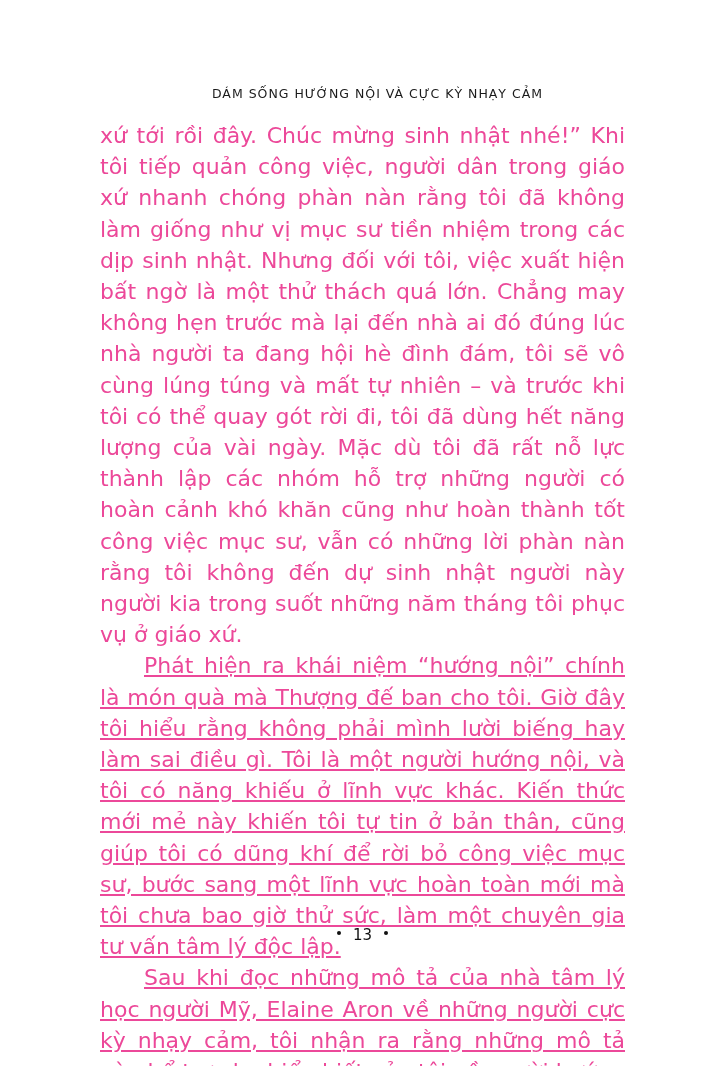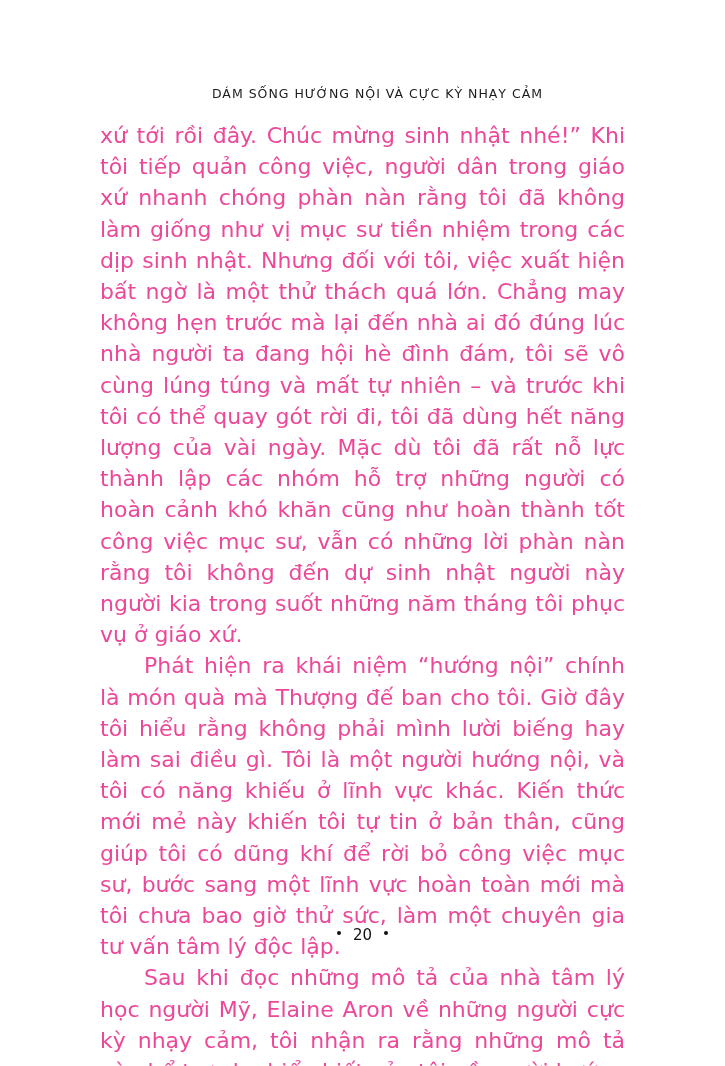--- a/index.html
+++ b/index.html
@@ -43,20 +43,21 @@
     text-justify: inter-word;
     color: #ec4899;
     font-family: "DejaVu Sans", sans-serif;
   }
   .body-text p {
     margin: 0;
     padding: 0;
   }
   .body-text p.indent {
     text-indent: 44px;
+    text-decoration: underline;
   }
   .folio {
     position: absolute;
     top: 925px;
     left: 0;
     width: 725px;
     text-align: center;
     font-size: 15px;
     color: #111111;
     font-family: "DejaVu Sans", sans-serif;
@@ -82,16 +83,16 @@
 
   <div class="running-head">DÁM SỐNG HƯỚNG NỘI VÀ CỰC KỲ NHẠY CẢM</div>
 
   <div class="body-text">
     <p>xứ tới rồi đây. Chúc mừng sinh nhật nhé!” Khi tôi tiếp quản công việc, người dân trong giáo xứ nhanh chóng phàn nàn rằng tôi đã không làm giống như vị mục sư tiền nhiệm trong các dịp sinh nhật. Nhưng đối với tôi, việc xuất hiện bất ngờ là một thử thách quá lớn. Chẳng may không hẹn trước mà lại đến nhà ai đó đúng lúc nhà người ta đang hội hè đình đám, tôi sẽ vô cùng lúng túng và mất tự nhiên – và trước khi tôi có thể quay gót rời đi, tôi đã dùng hết năng lượng của vài ngày. Mặc dù tôi đã rất nỗ lực thành lập các nhóm hỗ trợ những người có hoàn cảnh khó khăn cũng như hoàn thành tốt công việc mục sư, vẫn có những lời phàn nàn rằng tôi không đến dự sinh nhật người này người kia trong suốt những năm tháng tôi phục vụ ở giáo xứ.</p>
     <p class="indent">Phát hiện ra khái niệm “hướng nội” chính là món quà mà Thượng đế ban cho tôi. Giờ đây tôi hiểu rằng không phải mình lười biếng hay làm sai điều gì. Tôi là một người hướng nội, và tôi có năng khiếu ở lĩnh vực khác. Kiến thức mới mẻ này khiến tôi tự tin ở bản thân, cũng giúp tôi có dũng khí để rời bỏ công việc mục sư, bước sang một lĩnh vực hoàn toàn mới mà tôi chưa bao giờ thử sức, làm một chuyên gia tư vấn tâm lý độc lập.</p>
     <p class="indent">Sau khi đọc những mô tả của nhà tâm lý học người Mỹ, Elaine Aron về những người cực kỳ nhạy cảm, tôi nhận ra rằng những mô tả này bổ trợ cho hiểu biết của tôi về người hướng nội, giúp tôi càng nhận thức rõ hơn về bản thân mình. Tôi không còn thấy xấu hổ vì là một người khác biệt. Thật tốt khi biết có những người cũng như mình – và tôi bị thuyết phục rằng những người đã từng nghĩ tôi là hay than vãn, ích kỷ, chỉ quan tâm đến bản thân, hay lười biếng, đều đã nhận xét sai về tôi.</p>
   </div>
 
   <div class="folio">
-    <span class="dot"></span><span class="num">20</span><span class="dot"></span>
+    <span class="dot"></span><span class="num">13</span><span class="dot"></span>
   </div>
 
 </div>
 
 </body></html>

